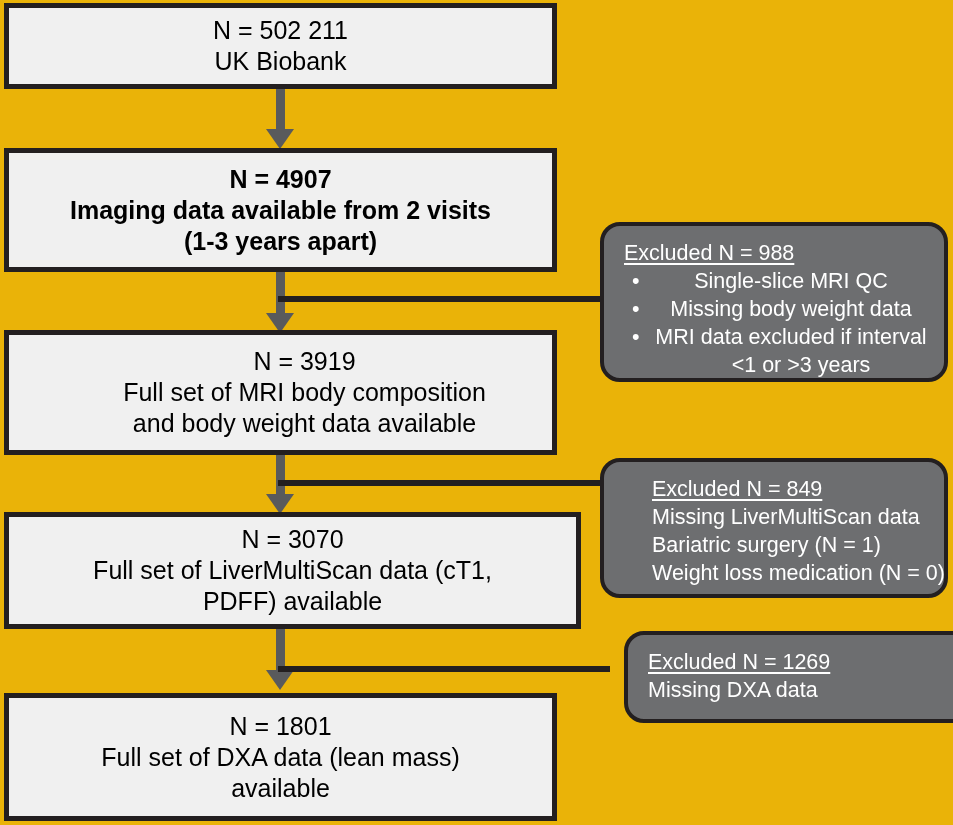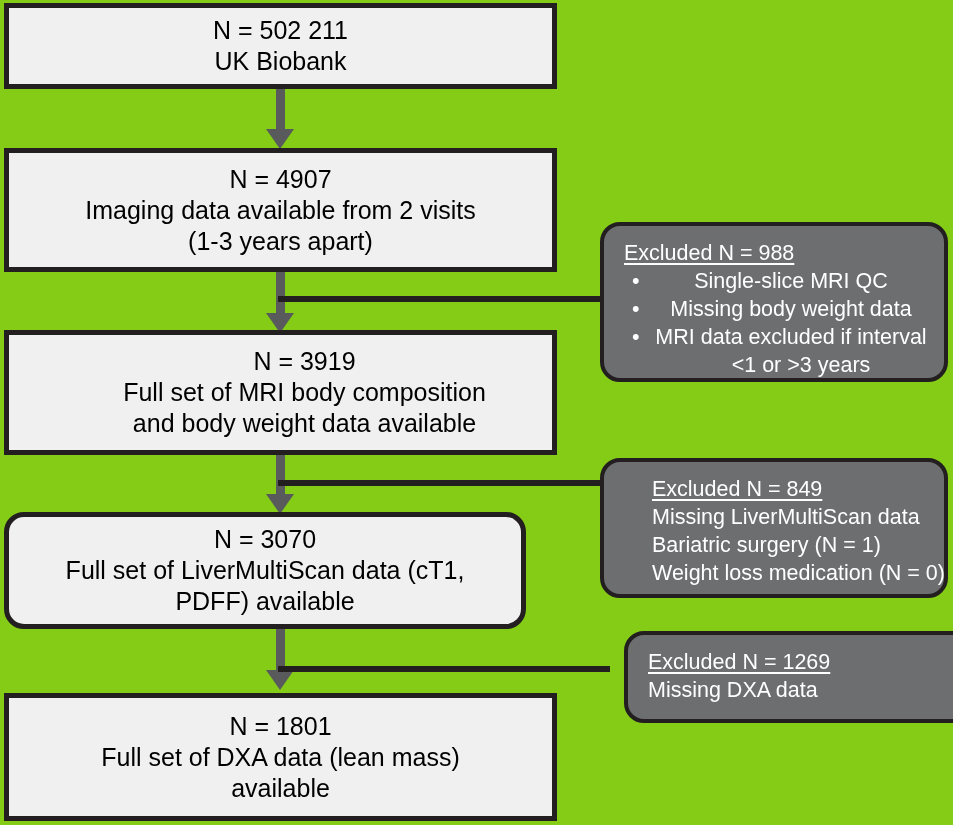--- a/index.html
+++ b/index.html
@@ -7,21 +7,21 @@
     padding: 0;
     background: #ffffff;
   }
   body {
     font-family: "Liberation Sans", sans-serif;
   }
   #flowchart {
     position: relative;
     width: 953px;
     height: 825px;
-    background: #84cc16;
+    background: #eab308;
     overflow: hidden;
   }
 
   
   .main-box {
     position: absolute;
     box-sizing: border-box;
     background: #f0f0f0;
     border: 5px solid #231f20;
     display: flex;
@@ -107,21 +107,21 @@
 <div id="flowchart">
 
   <div class="main-box" style="left:4px; top:3px; width:553px; height:86px;">
     <span class="line">N = 502 211</span>
     <span class="line">UK Biobank</span>
   </div>
 
   <div class="v-stem" style="left:276px; top:89px; height:45px;"></div>
   <div class="arrow-head" style="left:266px; top:129px;"></div>
 
-  <div class="main-box" style="left:4px; top:148px; width:553px; height:124px;">
+  <div class="main-box" style="left:4px; top:148px; width:553px; height:124px;font-weight:bold;">
     <span class="line">N = 4907</span>
     <span class="line">Imaging data available from 2 visits</span>
     <span class="line">(1-3 years apart)</span>
   </div>
 
   <div class="v-stem" style="left:276px; top:272px; height:46px;"></div>
   <div class="arrow-head" style="left:266px; top:313px;"></div>
   <div class="h-link" style="left:278px; top:296px; width:332px;"></div>
 
   <div class="excl-box" style="left:600px; top:222px; width:348px; height:160px;">
@@ -150,21 +150,21 @@
   <div class="arrow-head" style="left:266px; top:494px;"></div>
   <div class="h-link" style="left:278px; top:480px; width:332px;"></div>
 
   <div class="excl-box" style="left:600px; top:458px; width:348px; height:140px;padding-left:48px;">
     <span class="excl-title">Excluded N = 849</span>
     <span class="excl-line">Missing LiverMultiScan data</span>
     <span class="excl-line">Bariatric surgery (N = 1)</span>
     <span class="excl-line">Weight loss medication (N = 0)</span>
   </div>
 
-  <div class="main-box" style="left:4px; top:512px; width:522px; height:117px;border-radius:20px;">
+  <div class="main-box" style="left:4px; top:512px; width:577px; height:117px;">
     <span class="line">N = 3070</span>
     <span class="line">Full set of LiverMultiScan data (cT1,</span>
     <span class="line">PDFF) available</span>
   </div>
 
   <div class="v-stem" style="left:276px; top:629px; height:46px;"></div>
   <div class="arrow-head" style="left:266px; top:670px;"></div>
   <div class="h-link" style="left:278px; top:666px; width:332px;"></div>
 
   <div class="excl-box" style="left:624px; top:631px; width:348px; height:92px;">

